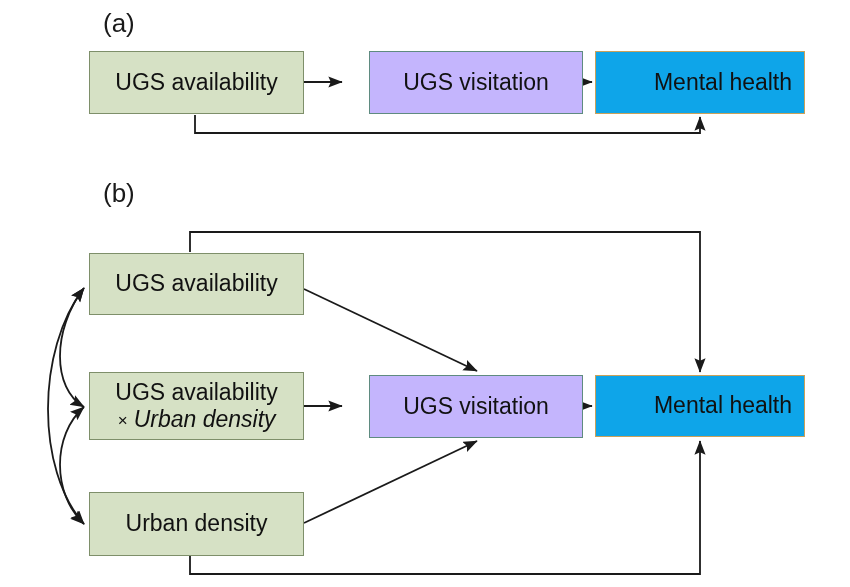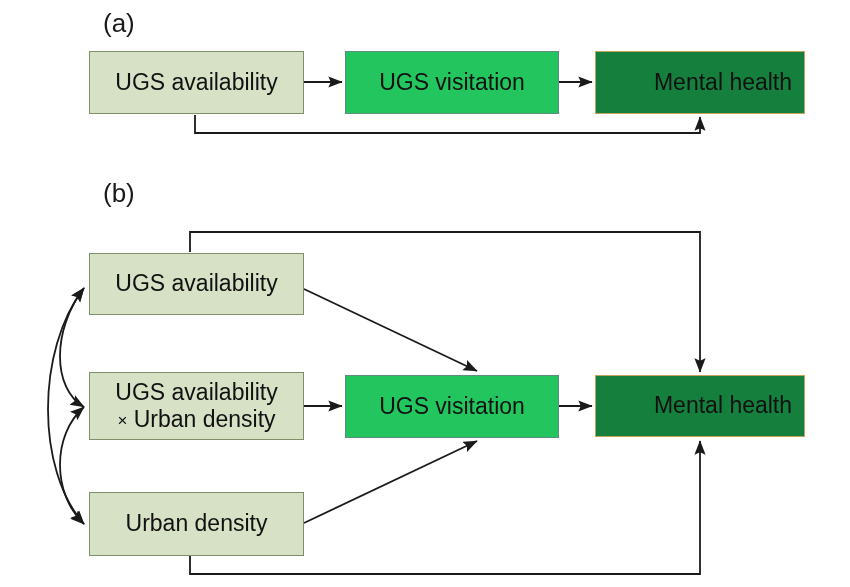--- a/index.html
+++ b/index.html
@@ -26,23 +26,23 @@
     display:flex;
     align-items:center;
     justify-content:center;
     text-align:right;
     font-size:23px;
     color:#111111;
     line-height:1.18;
     font-family:"Liberation Sans", sans-serif;
   }
   .node.green{background:#d6e1c5;border-color:#7e8f6a;}
-  .node.teal{background:#22c55e;border-color:#5f8b80;}
-  .node.orange{background:#15803d;border-color:#c9a martin;border-color:#c9a15a;padding-left:46px;}
-  .node .l2{display:block;}
+  .node.teal{background:#c4b5fd;border-color:#5f8b80;margin-left:24px;}
+  .node.orange{background:#0ea5e9;border-color:#c9a martin;border-color:#c9a15a;padding-left:46px;}
+  .node .l2{display:block;font-style:italic;}
   .mult{font-size:17px;vertical-align:1px;}
 </style>
 </head>
 <body>
 
 <svg id="canvas" viewBox="0 0 850 587">
   <defs>
     <marker id="ah" markerWidth="9" markerHeight="9" refX="7.6" refY="3.1" orient="auto" markerUnits="strokeWidth">
       <path d="M0,0 L8,3.1 L0,6.2 L1.4,3.1 z" fill="#1a1a1a"></path>
     </marker>

